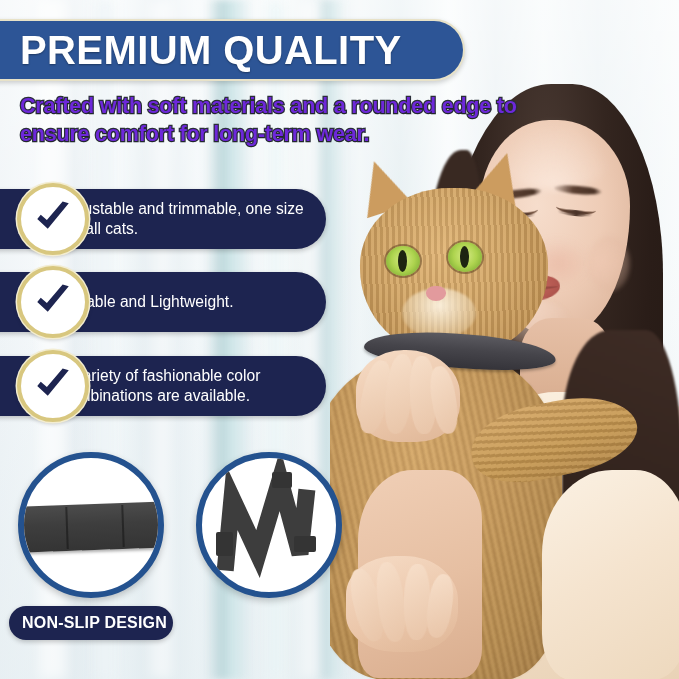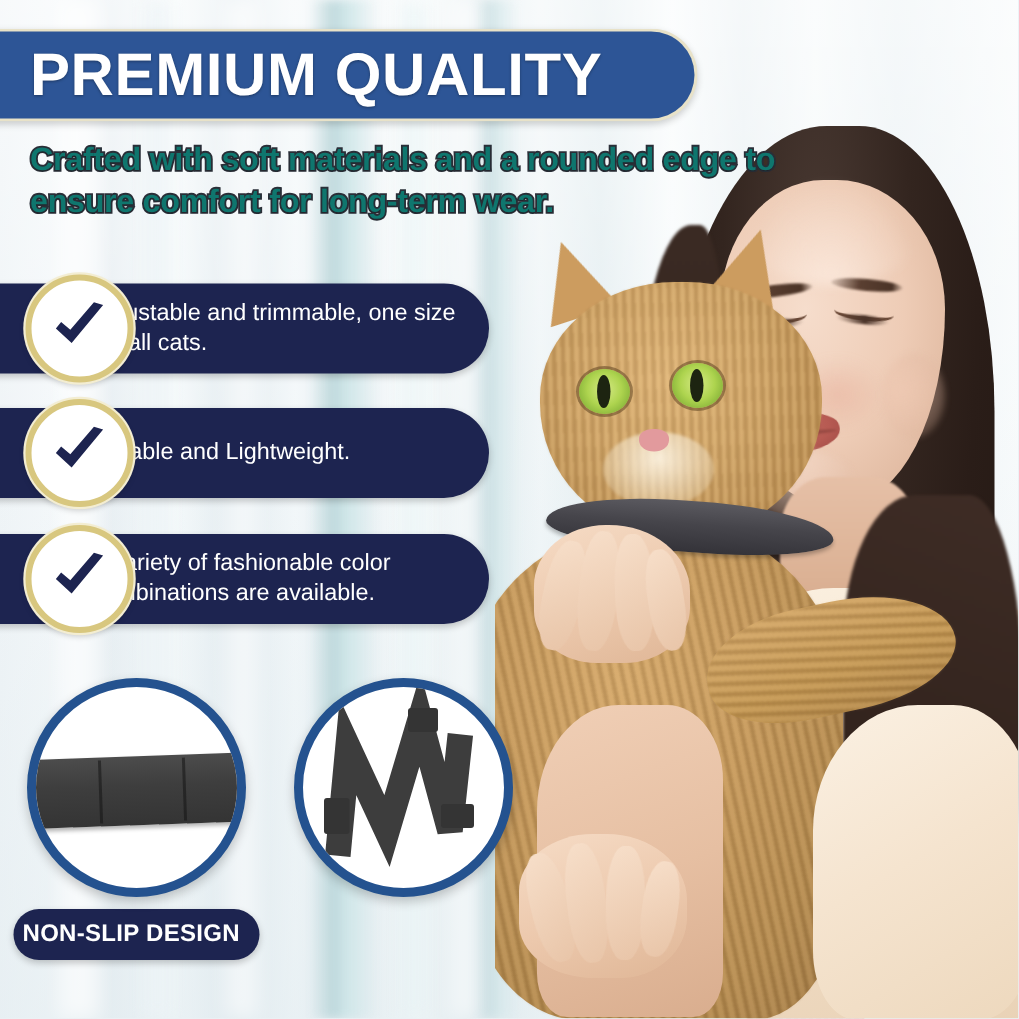--- a/index.html
+++ b/index.html
@@ -281,21 +281,21 @@
     line-height:1;
     text-shadow:0 1px 2px rgba(0,0,0,.35);
     white-space:nowrap;
   }
 
   .subtitle {
     position:absolute; left:20px; top:92px; width:500px;
     font-size:21.5px;
     font-weight:bold;
     line-height:1.32;
-    color:#0f766e;
+    color:#6d28d9;
     letter-spacing:-.2px;
     -webkit-text-stroke:2.4px #2a2f38;
     paint-order:stroke fill;
     text-shadow:0 1px 1px rgba(0,0,0,.25);
   }
 
   
   .feature {
     position:absolute; left:-26px;
     height:60px;
@@ -358,21 +358,21 @@
   .m-wrap { position:absolute; left:0; top:0; width:100%; height:100%; }
   .m-wrap svg { width:100%; height:100%; display:block; }
 
   .circ-label {
     margin-top:8px;
     margin-left:-9px;
     width:164px;
     background:#1d2450;
     border-radius:26px;
     color:#fff;
-    text-align:left;
+    text-align:right;
     font-size:16px;
     font-weight:bold;
     line-height:1.22;
     padding:7px 6px;
     letter-spacing:.2px;
     box-shadow:0 2px 5px rgba(0,0,0,.22);
   }
   .circle-feature.c2 .circ-label { width:176px; margin-left:-15px; font-size:15.5px; }
 </style>
 </head>

